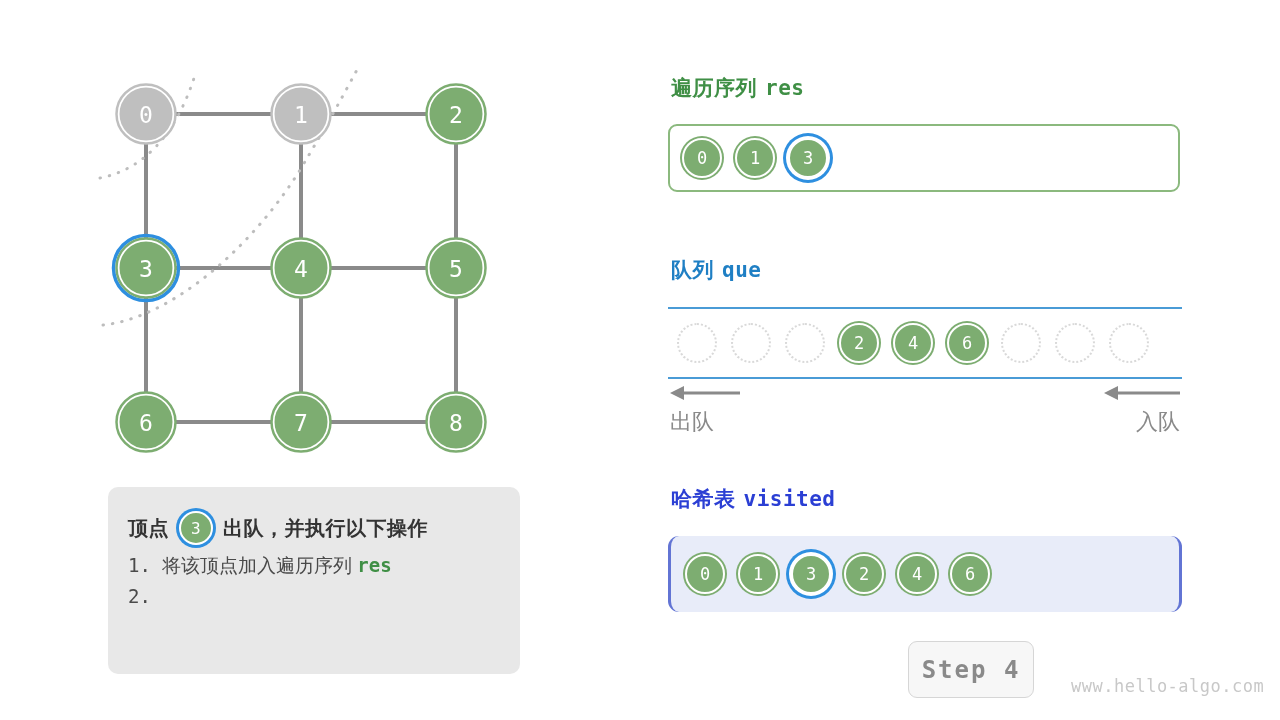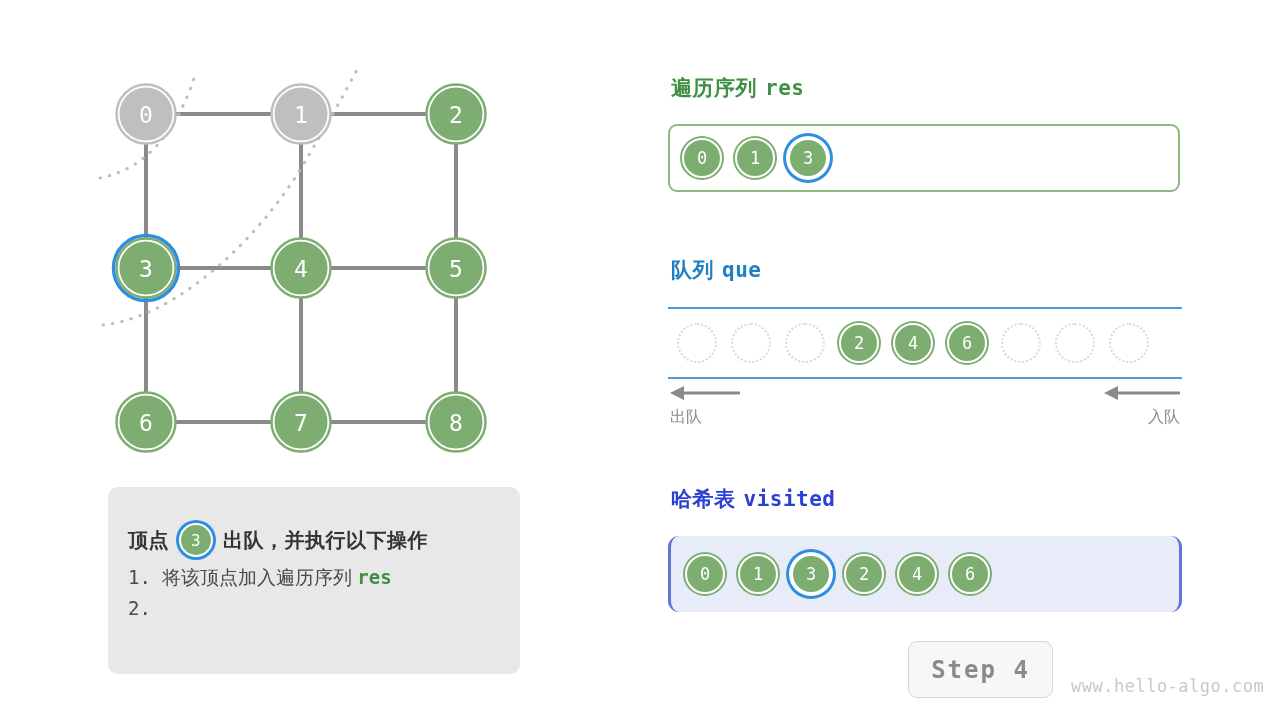--- a/index.html
+++ b/index.html
@@ -23,21 +23,21 @@
   }
 
   
   #caption-box {
     position: absolute;
     left: 108px; top: 487px;
     width: 412px; height: 187px;
     background: #e8e8e8;
     border-radius: 10px;
     box-sizing: border-box;
-    padding: 32px 20px 0 20px;
+    padding: 20px 20px 0 20px;
   }
   #caption-head {
     display: flex; align-items: center;
     font-size: 20px; font-weight: bold; color: #333333;
     letter-spacing: 0.5px;
     height: 42px;
   }
   #caption-head .cap-node {
     display: inline-flex; align-items: center; justify-content: center;
     width: 34px; height: 34px; margin: 0 10px;
@@ -98,21 +98,21 @@
     border-top: 2px solid #4a9bd6;
     border-bottom: 2px solid #4a9bd6;
     box-sizing: border-box;
     display: flex; align-items: center;
     padding-left: 9px;
   }
   #que-arrows { position: absolute; left: 2px; top: 383px; width: 514px; height: 56px; }
   .arrow-svg { position: absolute; top: 0; }
   .q-label {
     position: absolute; top: 24px;
-    font-size: 16px; color: #8a8a8a;
+    font-size: 22px; color: #8a8a8a;
   }
   
   #vis-box {
     position: absolute; left: 2px; top: 536px;
     width: 514px; height: 76px;
     background: #e8ecf9;
     border-left: 3px solid #6274d4;
     border-right: 3px solid #6274d4;
     border-radius: 11px;
     box-sizing: border-box;
@@ -144,21 +144,21 @@
   }
   .chip.hl {
     box-shadow: 0 0 0 2px #ffffff, 0 0 0 5px #2e8fe0;
   }
   .chip-gap { width: 13px; flex: none; }
   .chip-gap-q { width: 14px; flex: none; }
 
   
   #step-badge {
     position: absolute; left: 908px; top: 641px;
-    width: 145px; height: 57px;
+    width: 126px; height: 57px;
     border: 1px solid #d6d6d6;
     border-radius: 9px;
     background: #f7f7f7;
     display: flex; align-items: center; justify-content: center;
     font-family: "DejaVu Sans Mono", "Liberation Mono", monospace;
     font-size: 24px; font-weight: bold; color: #8a8a8a;
     letter-spacing: 2px;
     box-sizing: border-box;
   }
   #watermark {

